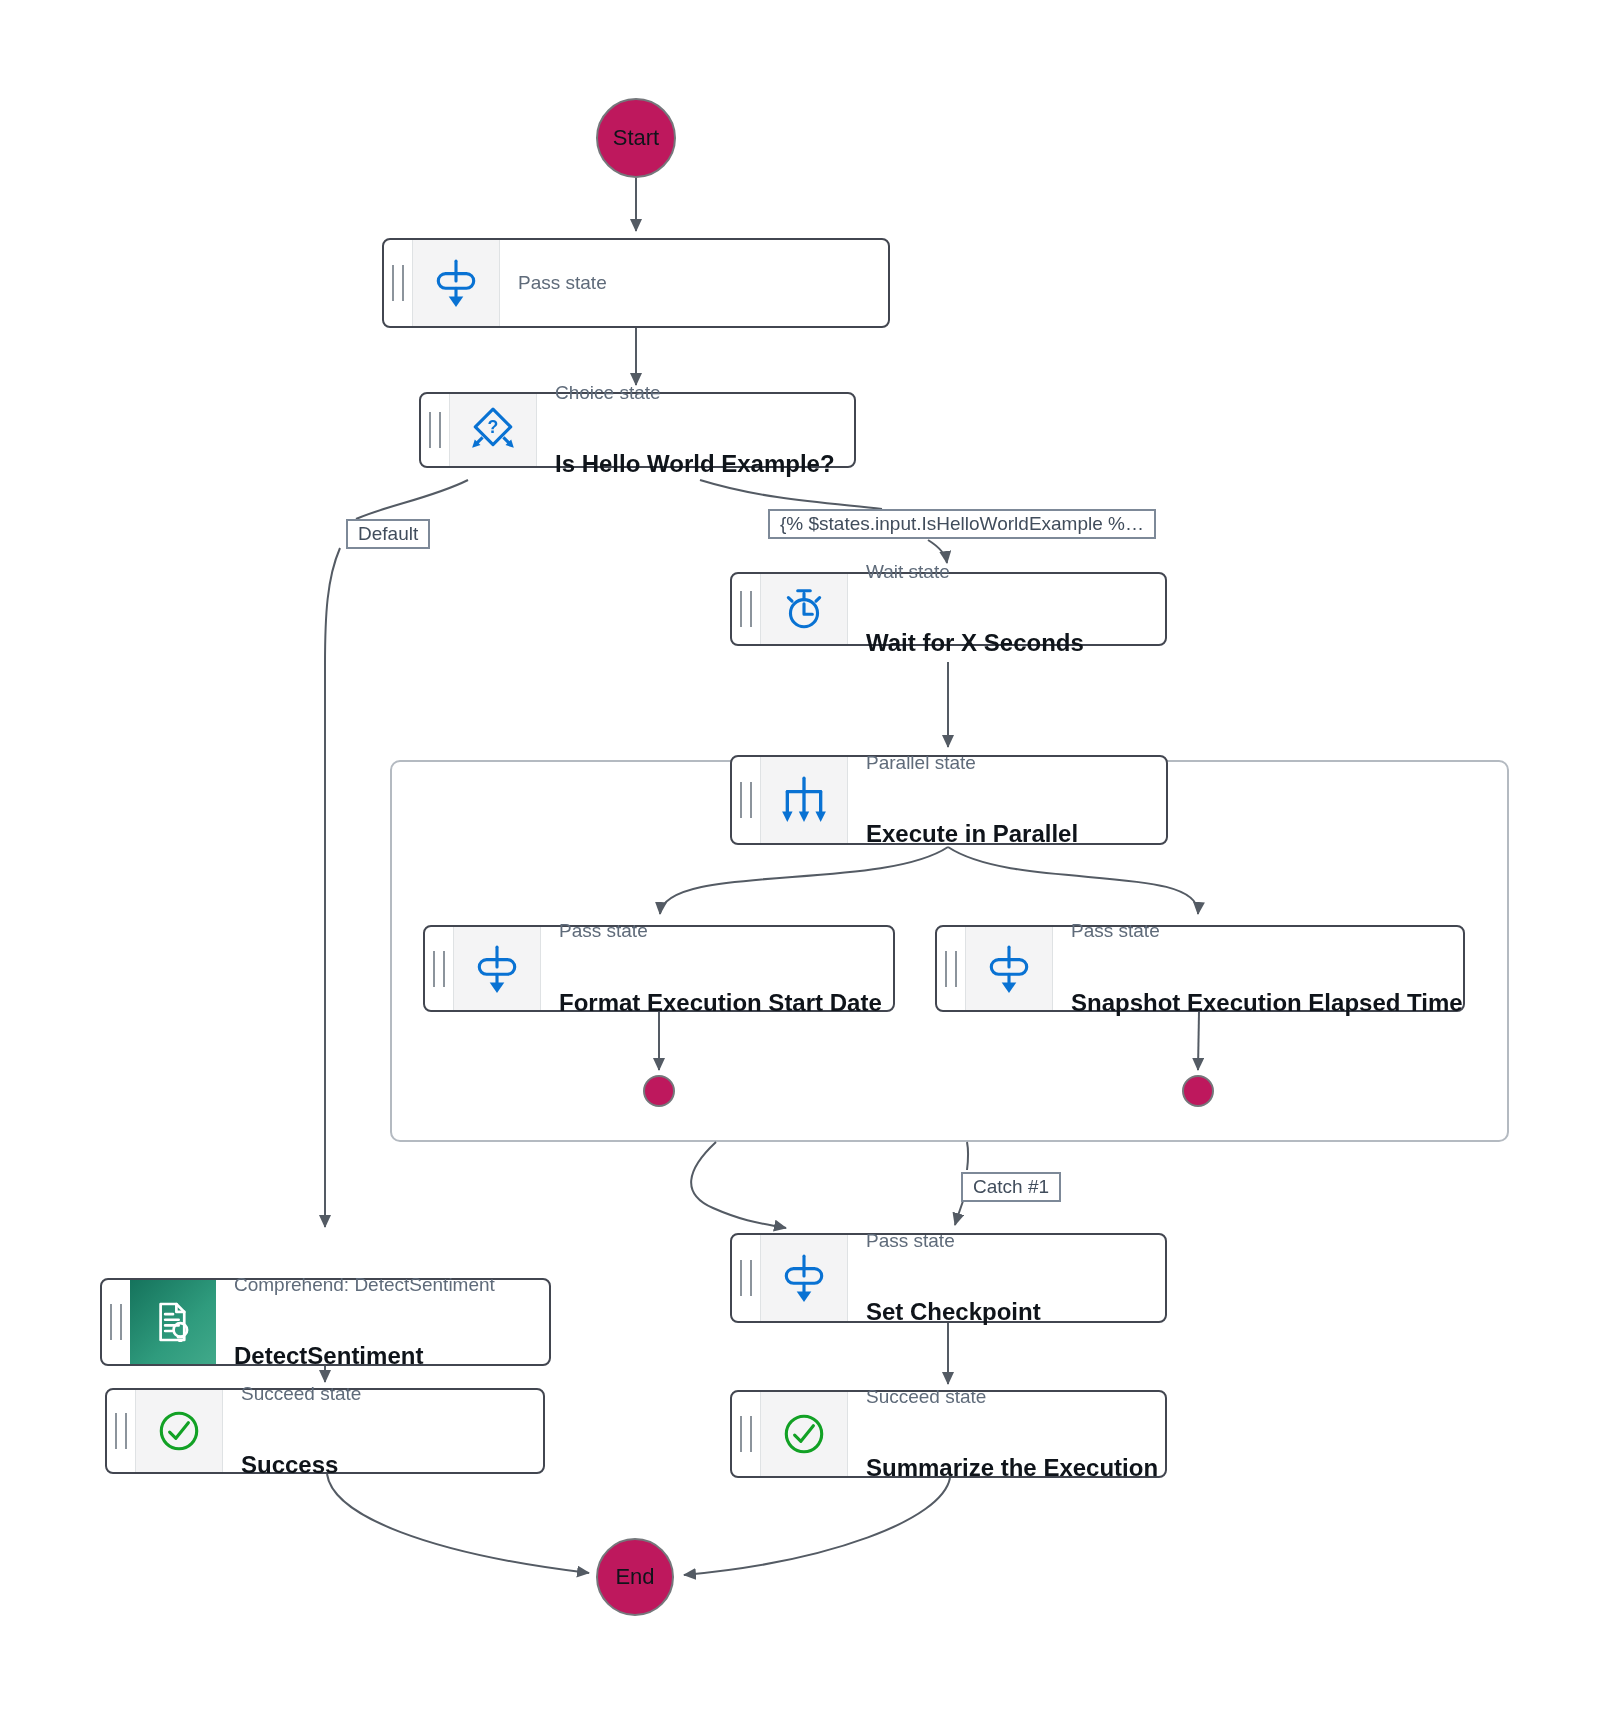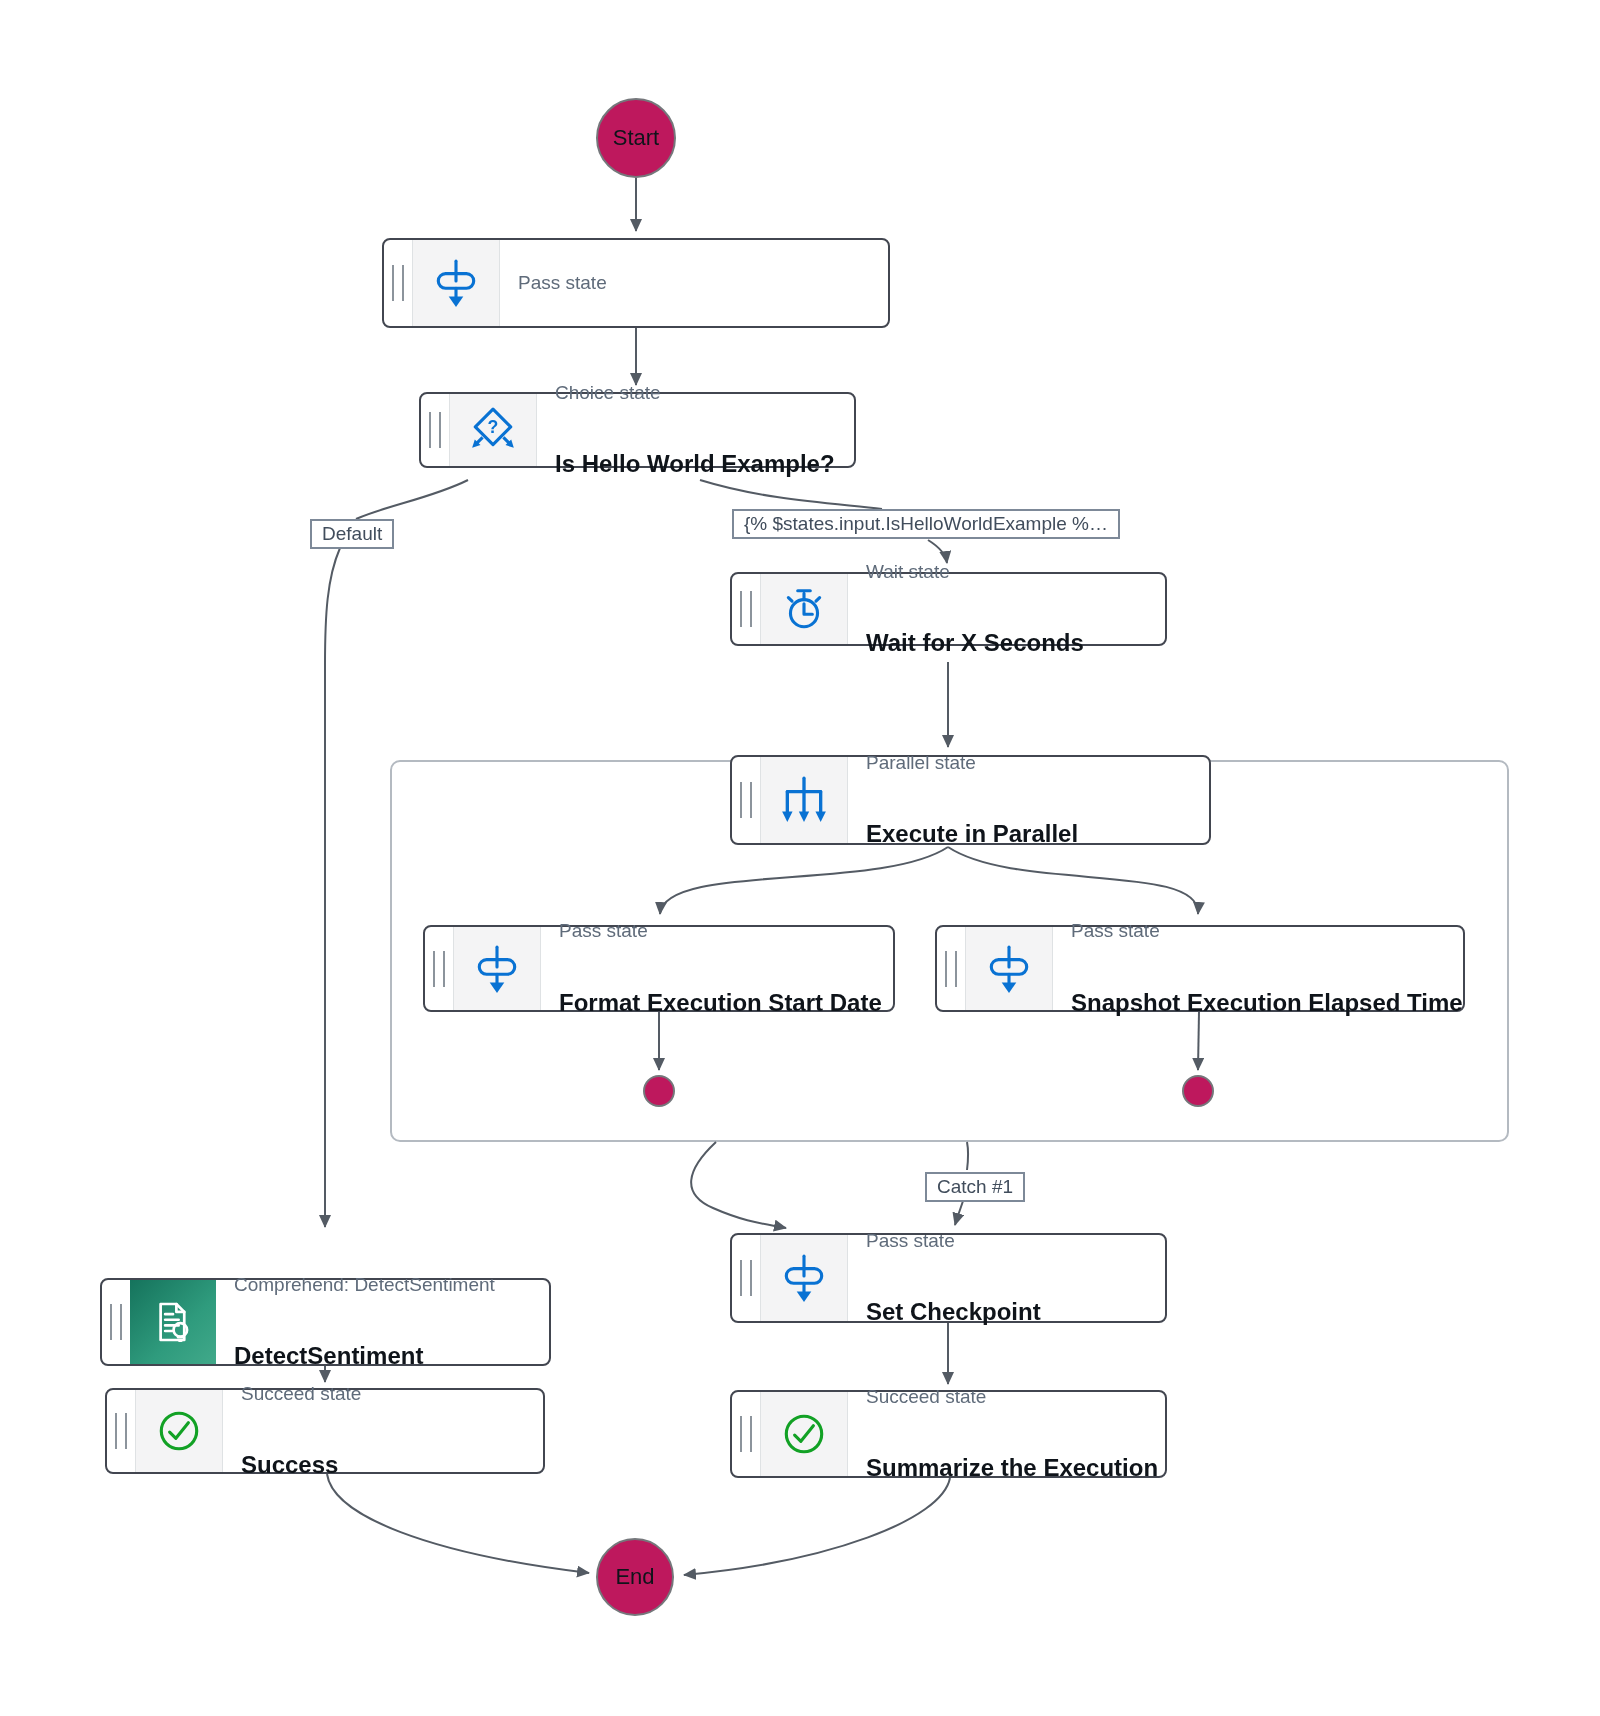--- a/index.html
+++ b/index.html
@@ -26,21 +26,21 @@
   }
   .icon-cell.comprehend{
     background:linear-gradient(135deg,#15735c 0%,#2f9b7d 60%,#41a98a 100%);
     border-left:none;border-right:none;
   }
   .text-cell{flex:1;display:flex;flex-direction:column;justify-content:center;padding-left:18px;min-width:0;gap:44px;}
   .state-type{font-size:19px;color:#5f6b7a;line-height:1.25;white-space:nowrap;}
   .state-title{font-size:24px;font-weight:700;color:#0f141a;line-height:1.3;white-space:nowrap;}
   .chip{
     position:absolute;background:#ffffff;border:2px solid #7d8998;color:#414d5c;
-    font-size:19px;padding:2px 10px;white-space:nowrap;z-index:4;box-sizing:border-box;
+    font-size:19px;padding:2px 10px;white-space:nowrap;z-index:4;box-sizing:border-box;margin-left:36px;
   }
   .terminal{
     position:absolute;border-radius:50%;background:#be185d;border:2px solid #75777b;
     display:flex;align-items:center;justify-content:center;font-size:22px;color:#0f141a;
     box-sizing:border-box;z-index:3;
   }
   .terminal.small{z-index:3;}
 </style>
 </head>
 <body>
@@ -185,21 +185,21 @@
         <svg width="50" height="50">
           <use href="#sym-wait"></use>
         </svg>
       </div>
     <div class="text-cell">
       <span class="state-type">Wait state</span>
       <span class="state-title">Wait for X Seconds</span>
     </div>
   </div>
 
-  <div class="state-box" style="left:730px;top:755px;width:481px;height:90px;">
+  <div class="state-box" style="left:730px;top:755px;width:438px;height:90px;">
     <div class="drag">
         <span class="drag-lines"></span>
       </div>
     <div class="icon-cell">
         <svg width="50" height="50">
           <use href="#sym-parallel"></use>
         </svg>
       </div>
     <div class="text-cell">
       <span class="state-type">Parallel state</span>

